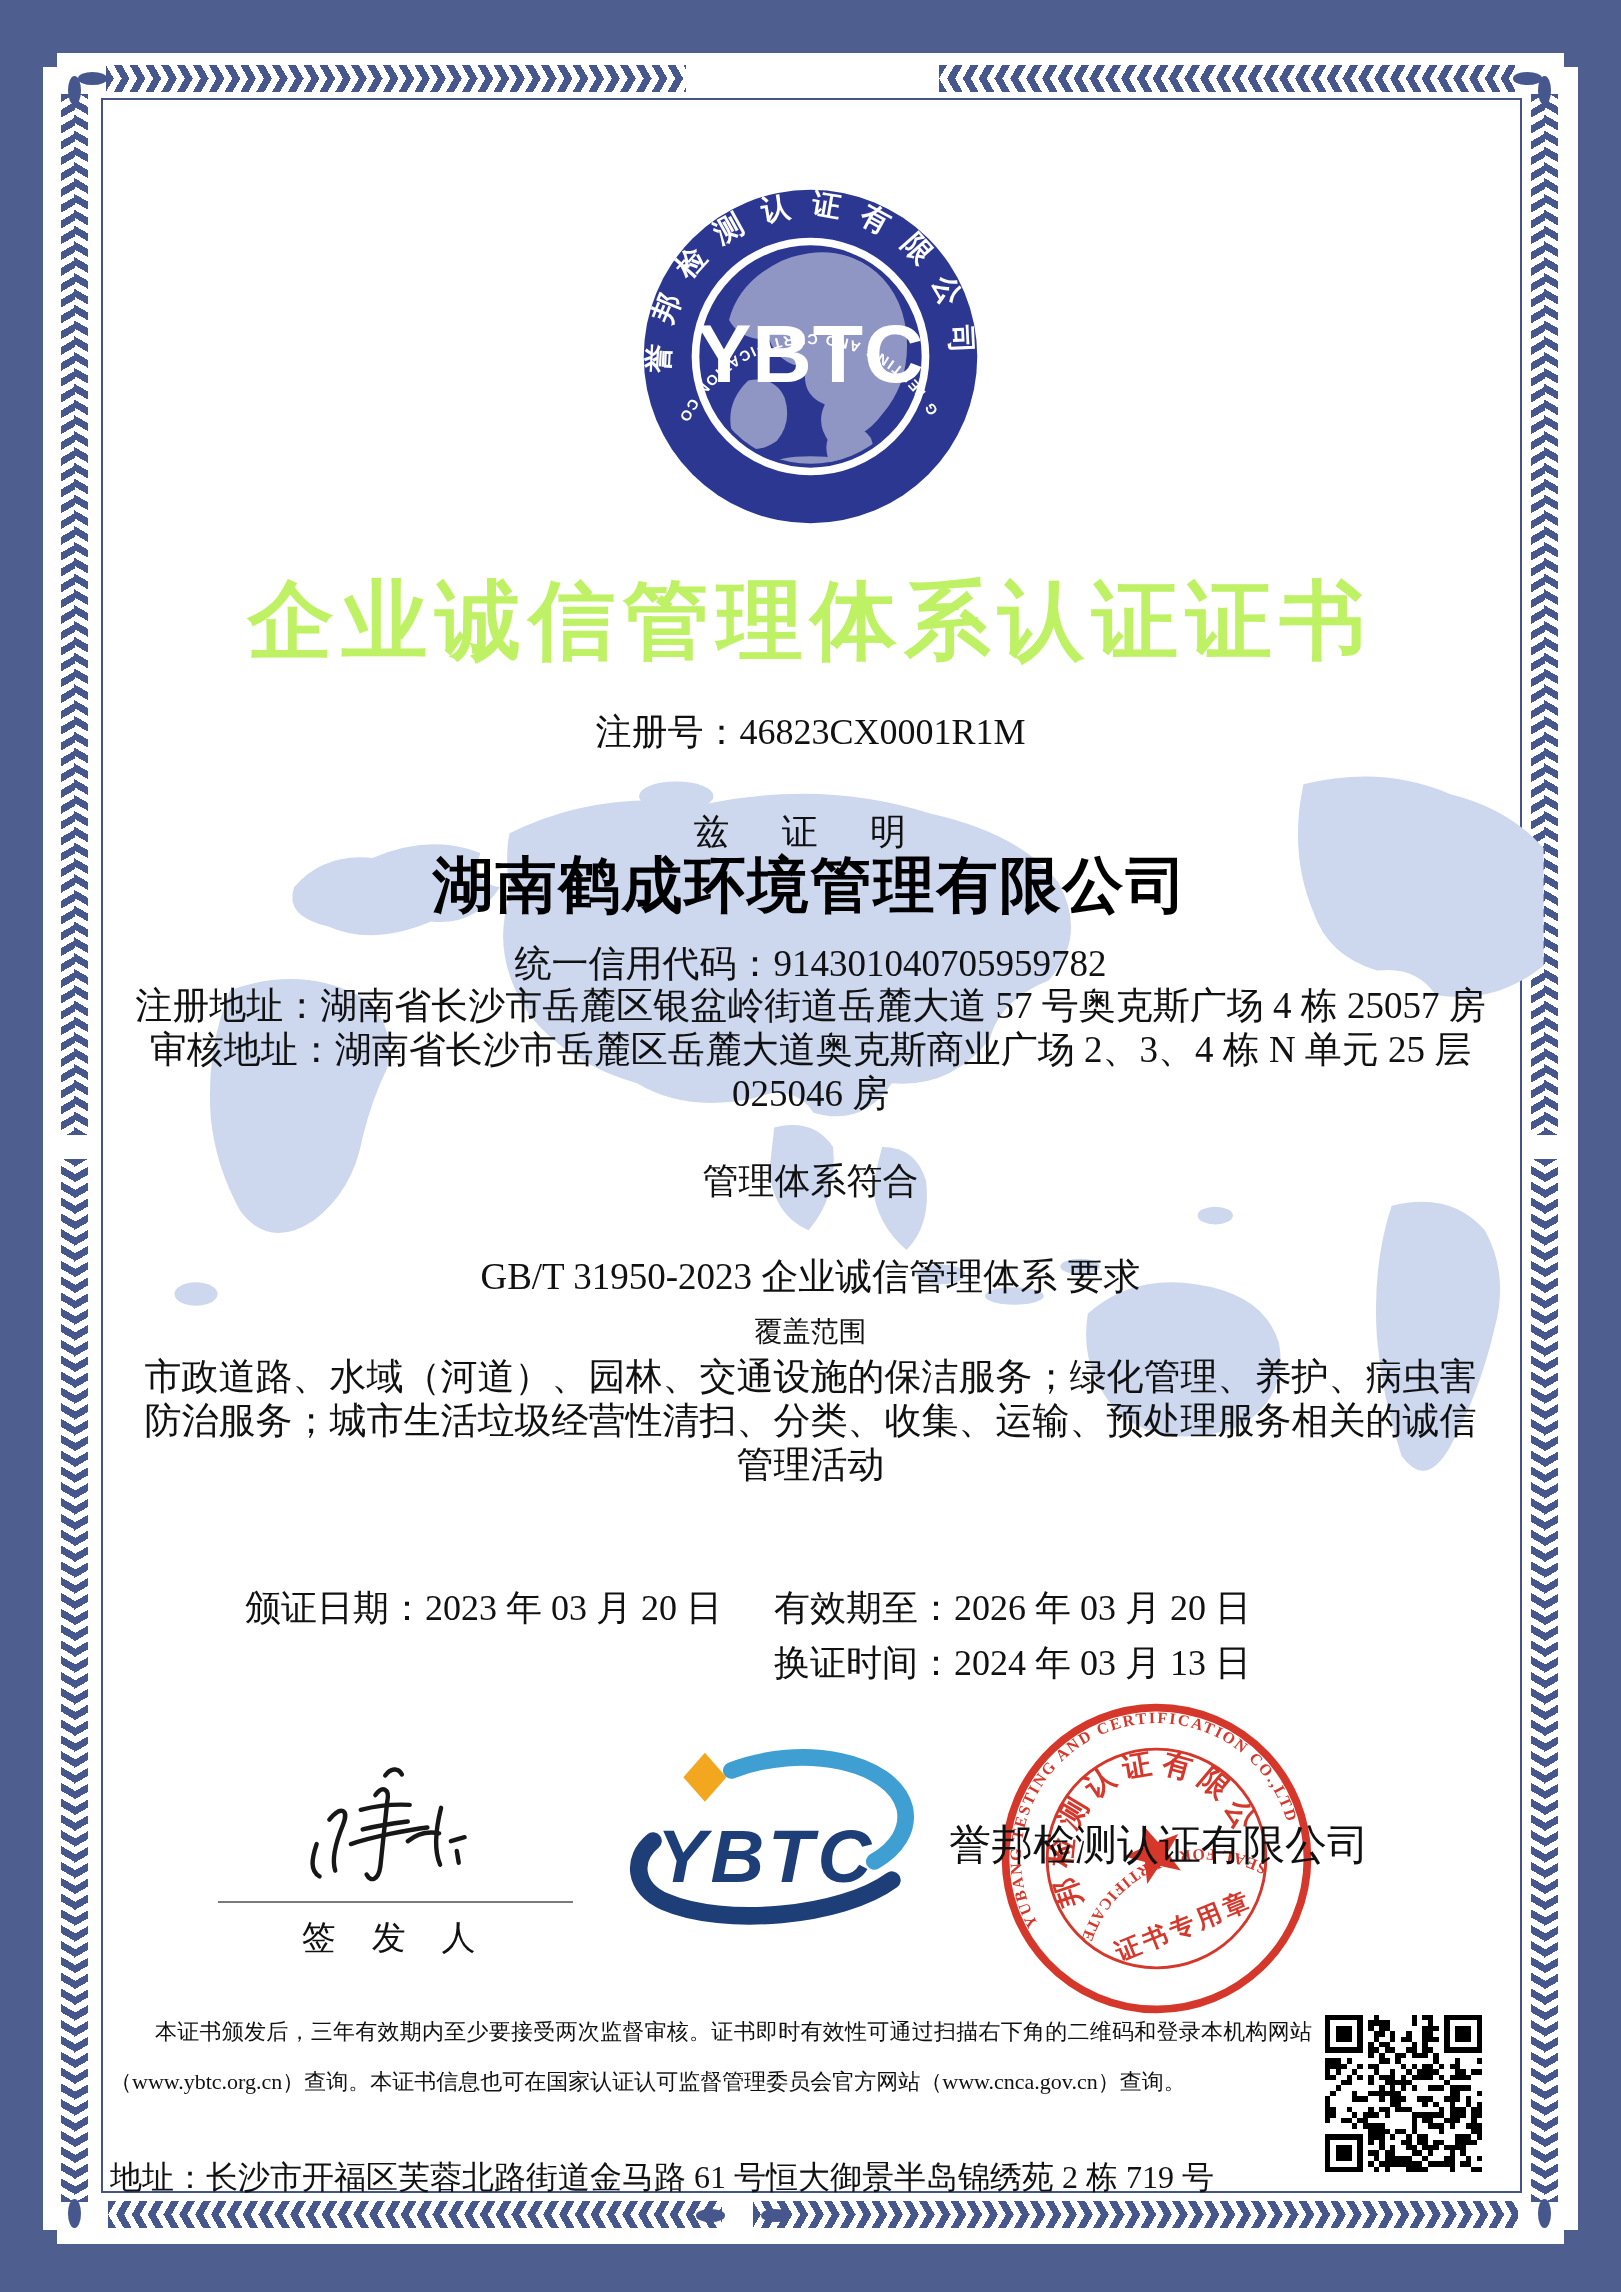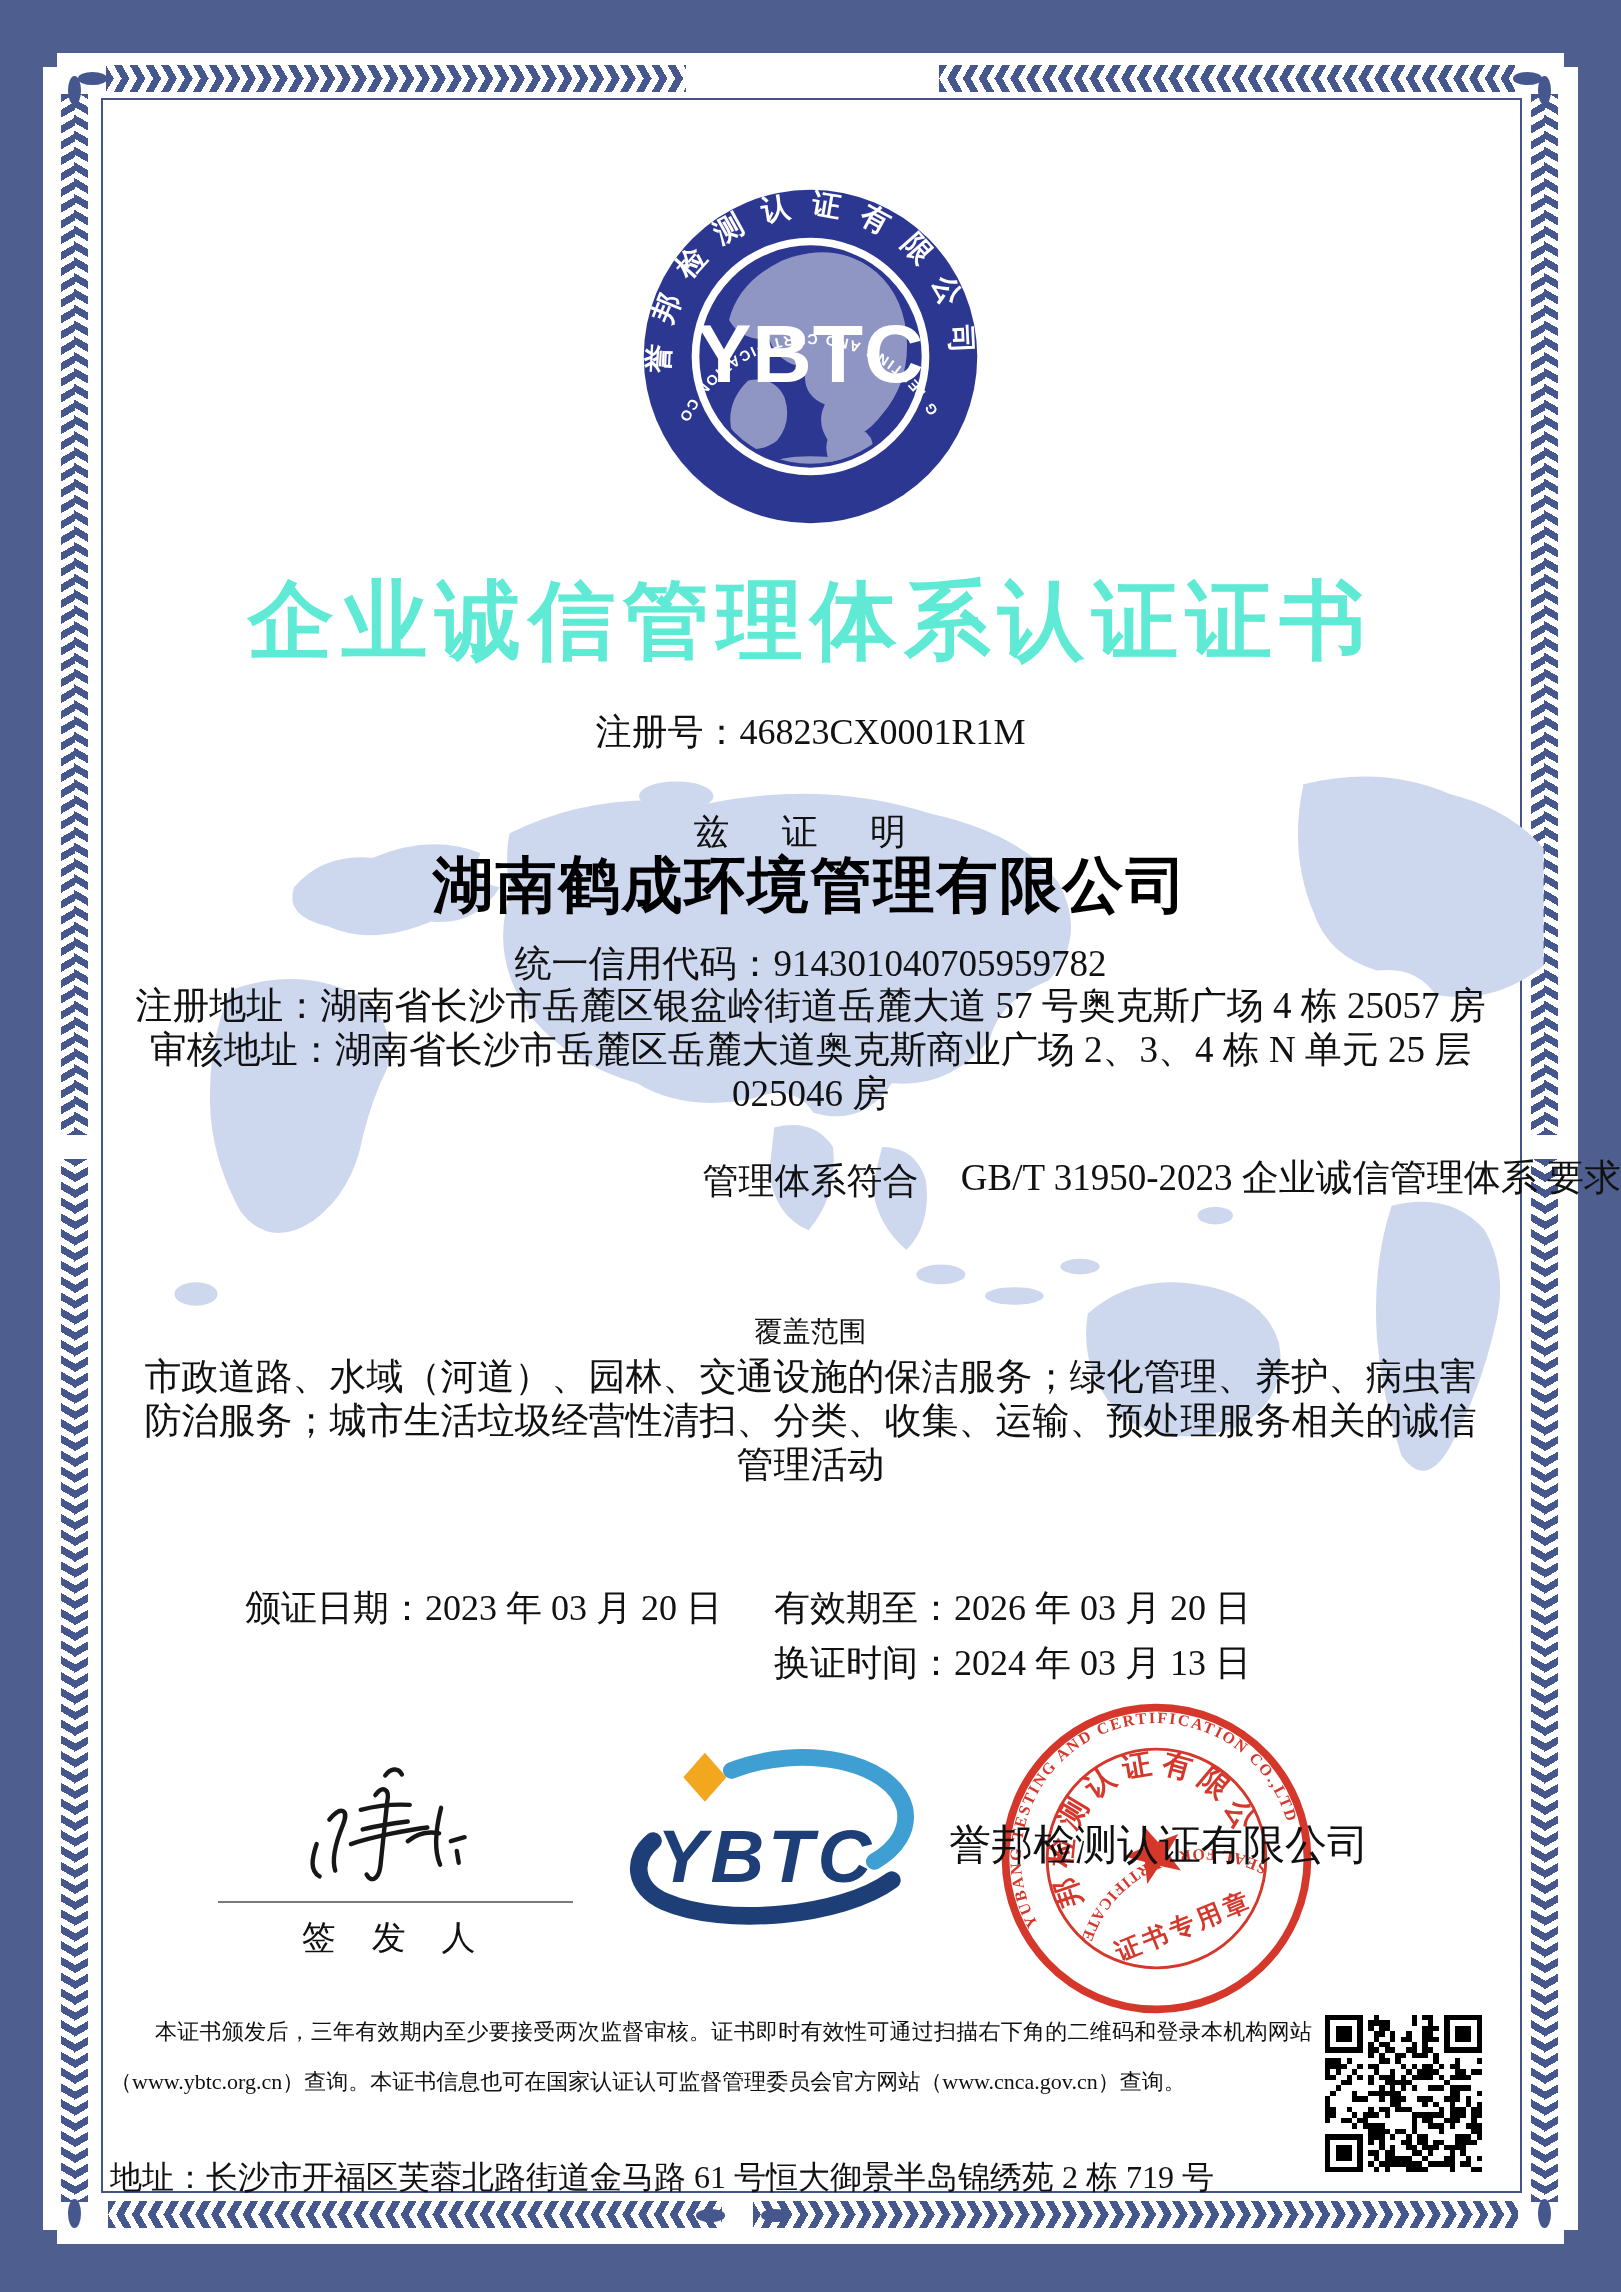--- a/index.html
+++ b/index.html
@@ -42,30 +42,30 @@
     background-size:52% 100%,52% 100%;background-position:0 0,100% 0;background-repeat:no-repeat;}
   .cap{position:absolute;background:var(--chev);border-radius:50%;z-index:1;}
   .cap.h{width:29px;height:12.7px;}
   .cap.v{width:12.7px;height:29px;}
   
   .map{position:absolute;left:0;top:0;z-index:1;pointer-events:none;}
   
   .abs{position:absolute;z-index:2;}
   .ctr{left:0;right:0;text-align:center;}
   .t-title{top:571px;font:900 86px/1.15 "Liberation Sans","DejaVu Sans",sans-serif;
-    letter-spacing:7.8px;color:#5eead4;}
+    letter-spacing:7.8px;color:#bef264;}
   .t-regno{top:708px;font-size:36px;}
   .t-certify{top:808px;font-size:36px;letter-spacing:21.6px;}
   .t-company{top:849px;font:700 61px/1.2 "Liberation Sans","DejaVu Sans",sans-serif;letter-spacing:2px;color:#000;}
   .t-credit{top:939px;font-size:37px;}
   .t-addr1{top:981px;font-size:37px;}
   .t-addr2{top:1025px;font-size:37px;}
   .t-addr3{top:1069px;font-size:37px;}
   .t-sys{top:1157px;font-size:36px;}
-  .t-std{top:1153px;font-size:37px;text-align:right;}
+  .t-std{top:1252px;font-size:37px;}
   .t-scopehead{top:1313px;font-size:28px;}
   .t-scope{top:1355px;left:132px;width:1357px;font-size:37px;line-height:44px;text-align:center;}
   .dates-col{top:1581px;font-size:36px;line-height:55px;white-space:nowrap;}
   .dates-left{left:245px;}
   .dates-right{left:774px;}
   .sig-svg{left:292px;top:1751px;width:208px;height:147px;}
   .sig-line{left:218px;top:1901px;width:355px;height:2px;background:#7a7a7a;}
   .sig-label{left:218px;top:1915px;width:355px;text-align:center;font-size:34px;letter-spacing:13.7px;}
   .swoosh{left:606px;top:1743px;width:328px;height:192px;}
   .seal{left:992px;top:1694px;width:329px;height:329px;z-index:3;}

